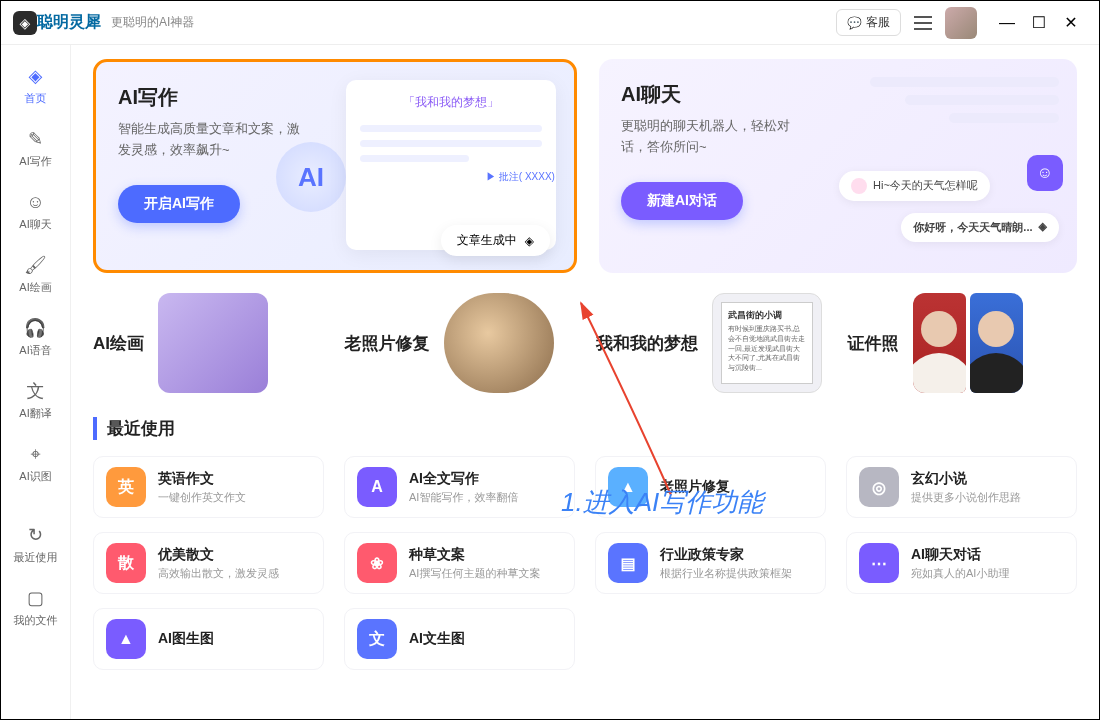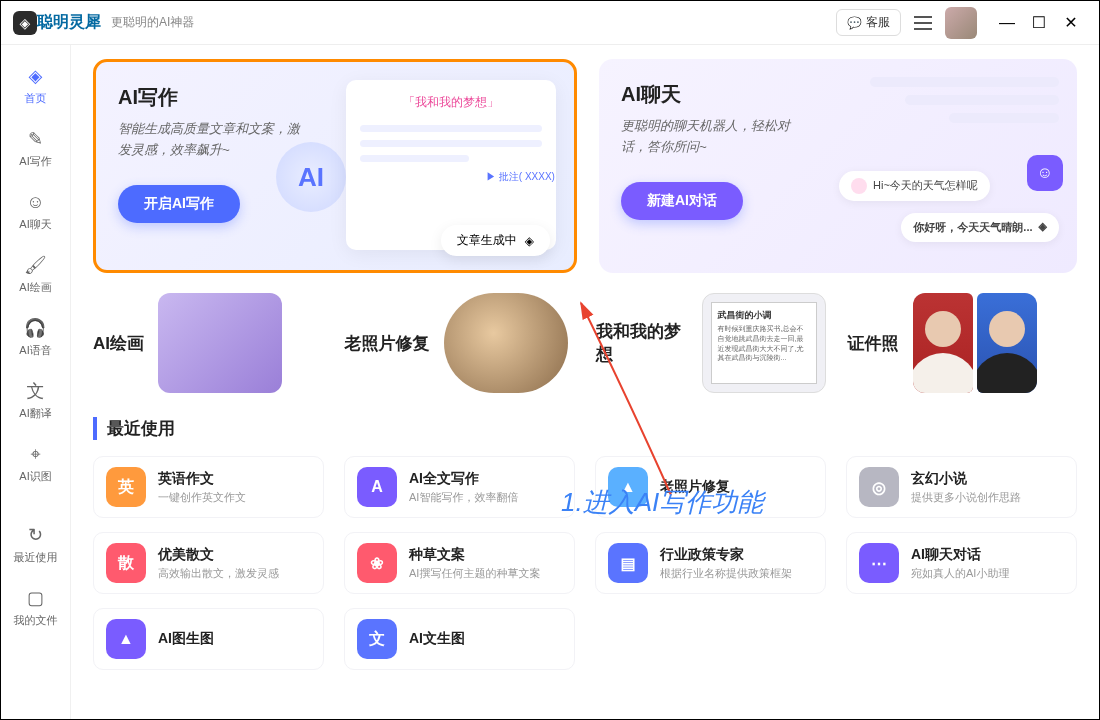--- a/index.html
+++ b/index.html
@@ -24,45 +24,45 @@
 .nav-item.active { color: #4d6bff; }
 .nav-icon { width: 26px; height: 26px; display: flex; align-items: center; justify-content: center; font-size: 18px; margin-bottom: 2px; }
 
 
 .main { flex: 1; padding: 14px 22px; overflow: hidden; position: relative; }
 .hero-row { display: flex; gap: 22px; margin-bottom: 20px; }
 .hero { flex: 1; border-radius: 14px; padding: 22px 22px 18px 22px; position: relative; height: 214px; overflow: hidden; }
 .hero.ai-write { background: linear-gradient(135deg,#f4f2ff,#e8edff); border: 3px solid #ff8a00; }
 .hero.ai-chat  { background: linear-gradient(135deg,#f6f3ff,#efeaff); }
 .hero h3 { font-size: 20px; font-weight: 700; color: #222; margin-bottom: 8px; }
-.hero p { font-size: 13px; color: #666; line-height: 1.6; max-width: 190px; font-style: italic; }
+.hero p { font-size: 13px; color: #666; line-height: 1.6; max-width: 190px; }
 .hero-btn { margin-top: 24px; background: #4d6bff; color: #fff; border-radius: 22px; padding: 10px 26px; font-size: 14px; font-weight: 600; display: inline-block; cursor: pointer; box-shadow: 0 4px 12px rgba(77,107,255,.3); }
 
 
 .mock-doc { position: absolute; right: 18px; top: 18px; width: 210px; height: 170px; background: #fff; border-radius: 10px; padding: 14px; box-shadow: 0 4px 20px rgba(0,0,0,.06); }
-.mock-doc .title { font-size: 12px; text-align: center; color: #ec4899; margin-bottom: 14px; }
+.mock-doc .title { font-size: 12px; text-align: center; color: #8b5cf6; margin-bottom: 14px; }
 .mock-doc .line { height: 7px; background: #eef0ff; border-radius: 4px; margin-bottom: 8px; }
 .mock-doc .line.sh { width: 60%; }
 .mock-anno { position: absolute; left: 140px; top: 90px; font-size: 10px; color: #5a74ff; }
 .gen-chip { position: absolute; right: 24px; bottom: 14px; background: #fff; border-radius: 18px; padding: 7px 16px; font-size: 12px; display: flex; align-items: center; gap: 8px; box-shadow: 0 4px 14px rgba(0,0,0,.08); }
 .ai-badge { position: absolute; left: 180px; top: 80px; width: 70px; height: 70px; border-radius: 50%; background: radial-gradient(circle,#e9edff,#cfd8ff); display: flex; align-items: center; justify-content: center; font-weight: 800; font-size: 26px; color: #5a74ff; }
 
 
 .mock-chat { position: absolute; right: 18px; top: 18px; width: 220px; height: 170px; }
 .bubble-grey { background: #eceafc; height: 10px; border-radius: 6px; margin-bottom: 8px; width: 70%; margin-left: auto; }
 .bubble-grey.lg { width: 86%; }
 .bubble-white { background: #fff; border-radius: 16px; padding: 7px 12px; font-size: 11px; color: #444; display: inline-flex; align-items: flex-start; gap: 6px; box-shadow: 0 2px 10px rgba(0,0,0,.06); margin-top: 40px; }
 .bubble-reply { background: #fff; border-radius: 16px; padding: 7px 12px; font-size: 11px; color: #444; display: inline-flex; gap: 6px; float: right; margin-top: 12px; box-shadow: 0 2px 10px rgba(0,0,0,.06); font-weight: bold; }
 .chat-fab { position: absolute; right: -4px; top: 78px; width: 36px; height: 36px; border-radius: 10px; background: #7a5cff; display: flex; align-items: center; justify-content: center; color: #fff; font-size: 16px; }
 
 
 .feat-row { display: flex; gap: 22px; margin-bottom: 24px; }
 .feat { flex: 1; display: flex; align-items: center; gap: 14px; }
 .feat h4 { font-size: 17px; font-weight: 700; color: #222; }
-.feat-img { width: 124px; height: 100px; border-radius: 12px; background: #e0d6ff; flex-shrink: 0; overflow: hidden; position: relative; }
+.feat-img { width: 110px; height: 100px; border-radius: 12px; background: #e0d6ff; flex-shrink: 0; overflow: hidden; position: relative; }
 .feat-img.draw { background: linear-gradient(135deg,#c9b8f0,#9a7fd8); }
 .feat-img.photo { background: radial-gradient(circle at 40% 40%, #e8c9a0, #8a6b4a); border-radius: 50px; }
 .feat-img.ocr { background: #f0f0f5; border: 1px solid #ddd; }
 .ocr-inner { position:absolute; inset:8px; background:#fff; border:1px solid #ccc; padding:6px; }
 .ocr-inner .ott { font-size:9px; font-weight:700; color:#333; }
 .ocr-inner .obl { font-size:7px; color:#666; line-height:1.4; margin-top:2px; }
 .feat-img.id { display:flex; gap:4px; background:transparent; }
 .id-photo { flex:1; background:linear-gradient(180deg,#b33,#a22); border-radius:6px; position:relative; overflow:hidden; }
 .id-photo.blue { background:linear-gradient(180deg,#3a6fd8,#2a52b0); }
 .id-head { position:absolute; left:50%; top:18%; transform:translateX(-50%); width:36px; height:36px; border-radius:50%; background:#e8c9b0; }

